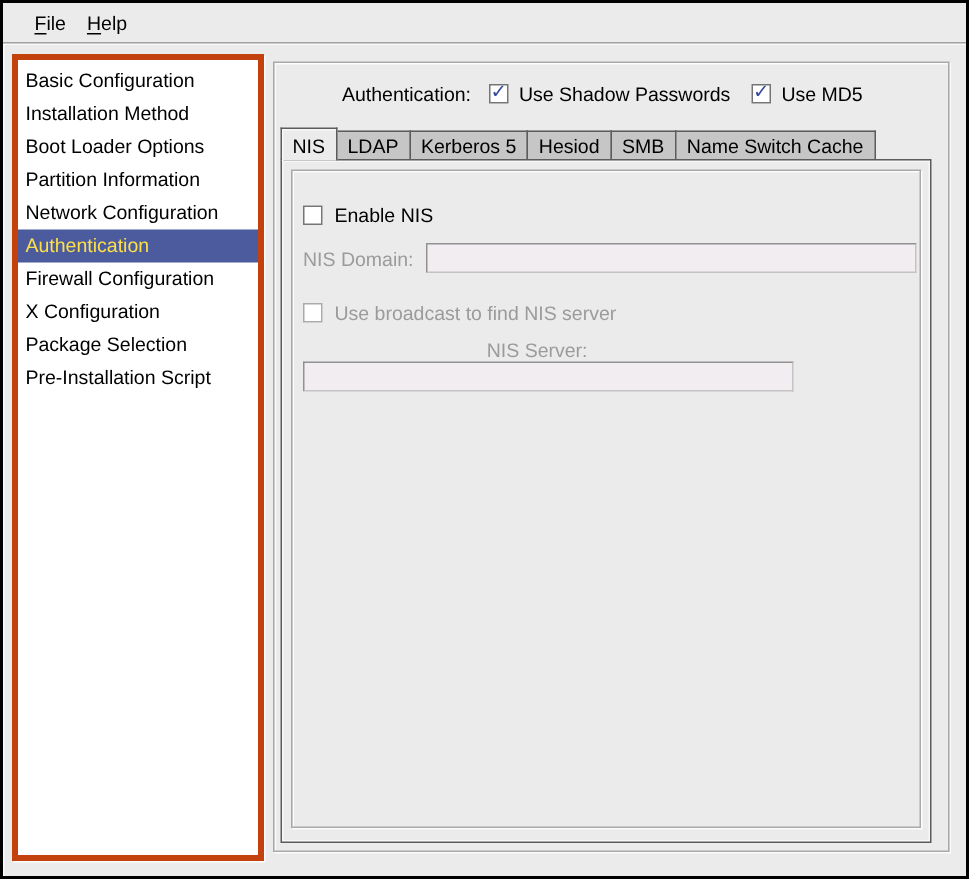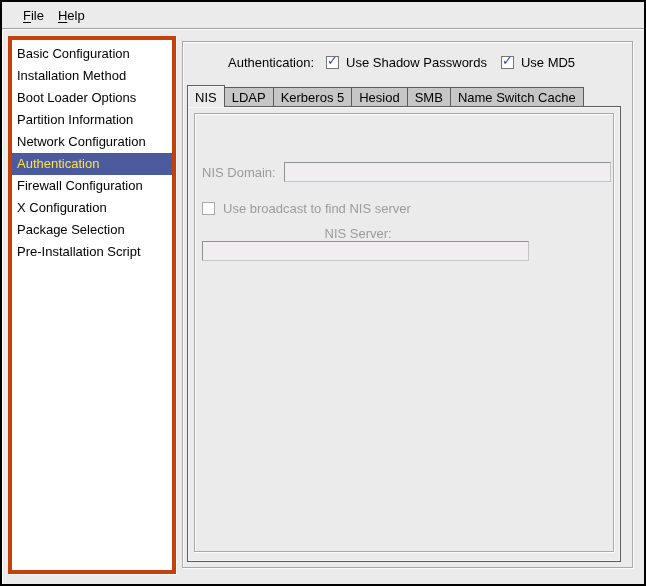--- a/index.html
+++ b/index.html
@@ -173,20 +173,26 @@
         <div class="tab">Kerberos 5</div>
         <div class="tab">Hesiod</div>
         <div class="tab">SMB</div>
         <div class="tab">Name Switch Cache</div>
       </div>
 
       <div class="page">
 
         <div class="frame nis-frame">
 
+          <div class="nis-row row-enable">
+            <span class="checkbox">
+              
+            </span>
+            <span class="cb-label" style="margin-left:8px;">Enable NIS</span>
+          </div>
 
           <div class="nis-row row-domain">
             <span class="field-label disabled-text">NIS Domain:</span>
             <input class="entry" type="text" disabled="" value="" style="">
           </div>
 
           <div class="nis-row row-broadcast">
             <span class="checkbox disabled">
               
             </span>

